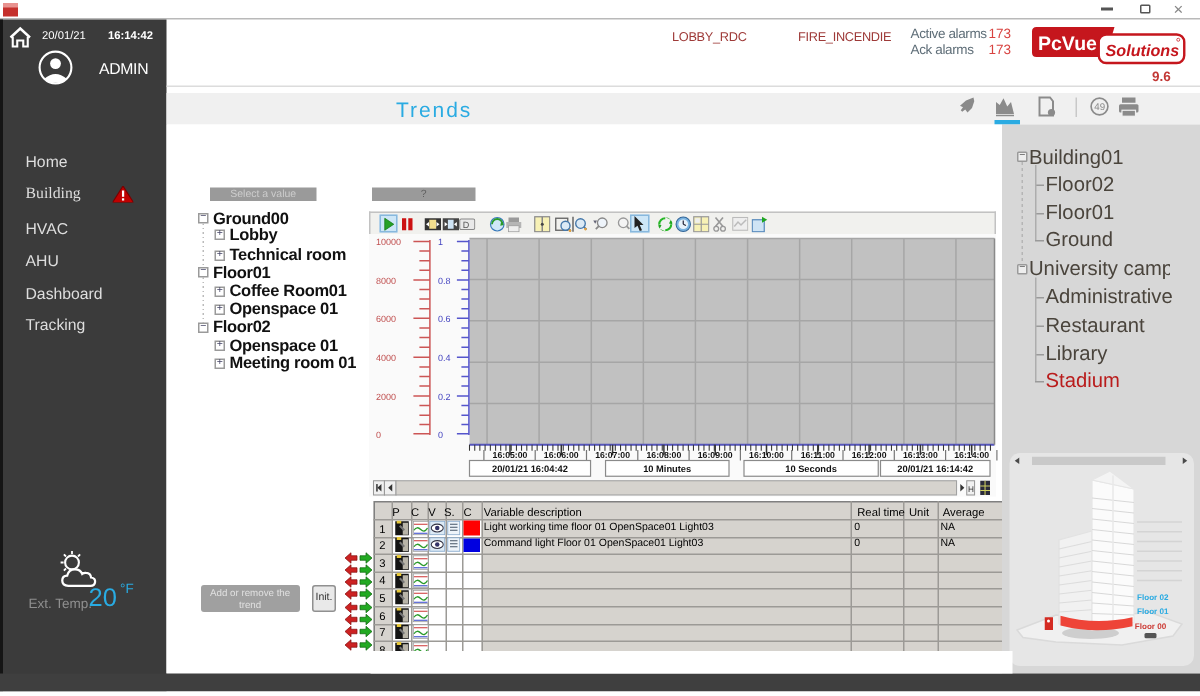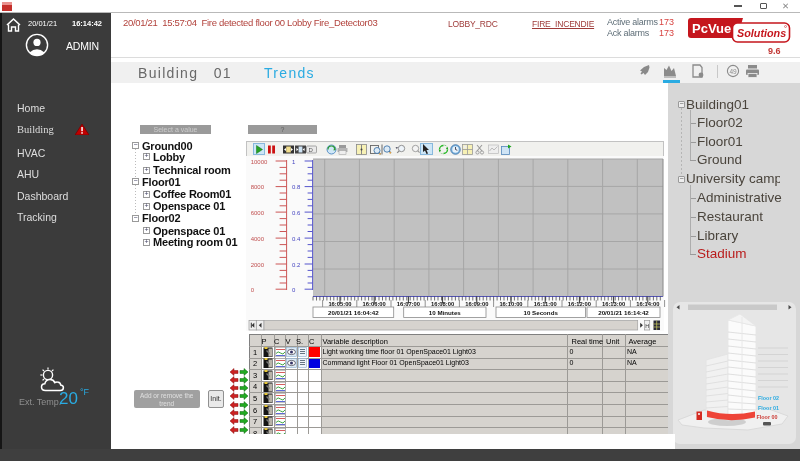--- a/index.html
+++ b/index.html
@@ -50,42 +50,40 @@
   <line x1="15.4" y1="2.6" x2="14" y2="4"></line>
         <line x1="2.4" y1="8" x2="4.4" y2="8"></line>
   <line x1="4.6" y1="13.4" x2="6" y2="12"></line>
  </g>
  <path d="M7.5 23.5 Q3.5 23.5 3.5 20 Q3.5 16.8 6.8 16.7 Q7.8 12.6 12 12.6 Q15.6 12.6 16.8 15.6 Q17.8 14.8 19.4 14.9 Q22.4 15 22.7 18 Q25.6 18.4 25.4 20.9 Q25.2 23.5 22.3 23.5 Z" fill="#3b3b3b" stroke="#fff" stroke-width="1.5"></path>
 </svg>
 <div class="abs" style="left:19px;top:397px;font-size:9px;color:#8f8f8f;">Ext. Temp.</div>
 <div class="abs" style="left:59px;top:389px;font-size:17px;color:#29abe2;">20</div>
 <div class="abs" style="left:80px;top:387px;font-size:9px;color:#29abe2;">°F</div>
 
-<div class="abs" style="left:123px;top:16.5px;font-size:9.5px;letter-spacing:-0.3px;color:#b2423c;">20/01/21&nbsp;&nbsp;15:57:04&nbsp;&nbsp;Fire detected floor 00 Lobby Fire_Detector03</div>
 <div class="abs" style="left:448px;top:19px;font-size:8.5px;letter-spacing:-0.2px;color:#9e3a38;">LOBBY_RDC</div>
-<div class="abs" style="left:532px;top:19px;font-size:8.5px;letter-spacing:-0.2px;color:#9e3a38;text-decoration:underline;">FIRE_INCENDIE</div>
+<div class="abs" style="left:532px;top:19px;font-size:8.5px;letter-spacing:-0.2px;color:#9e3a38;">FIRE_INCENDIE</div>
 <div class="abs" style="left:607px;top:17px;font-size:9px;letter-spacing:-0.25px;color:#5f6e78;">Active alarms</div>
 <div class="abs" style="left:659px;top:17px;font-size:9px;color:#d84340;">173</div>
 <div class="abs" style="left:607px;top:27.5px;font-size:9px;letter-spacing:-0.25px;color:#5f6e78;">Ack alarms</div>
 <div class="abs" style="left:659px;top:27.5px;font-size:9px;color:#d84340;">173</div>
 <div class="abs" style="left:619px;top:44px;width:39px;height:11.5px;border:1px solid #8a8a8a;background:#fff;font-size:7.5px;color:#4a5a62;text-align:center;line-height:10.5px;margin-top:19px;">Ack All</div>
 
 <svg class="abs" style="left:687px;top:17px" width="105" height="27" viewBox="0 0 105 27">
  <path d="M4 1 L56 1 L50 21 L4 21 Q1 21 1 18 L1 4 Q1 1 4 1 Z" fill="#c5161d"></path>
  <text x="5" y="16" font-size="13" font-weight="bold" fill="#fff" font-family="Liberation Sans">PcVue</text>
  <rect x="45.5" y="6" width="57" height="19" rx="5" fill="#fff" stroke="#c5161d" stroke-width="1.6"></rect>
  <text x="50" y="20" font-size="10.8" font-weight="bold" font-style="italic" fill="#c5161d" font-family="Liberation Sans">Solutions</text>
  <circle cx="98.5" cy="9.5" r="1" fill="none" stroke="#c5161d" stroke-width="0.5"></circle>
 </svg>
 <div class="abs" style="left:692px;top:46px;font-size:8px;letter-spacing:-0.1px;color:#a8b0b5;margin-top:24px;">Demo BMS</div>
 <div class="abs" style="left:768px;top:46px;font-size:9px;font-weight:bold;color:#c23835;">9.6</div>
 <div class="abs" style="left:111px;top:57px;width:689px;height:1px;background:#dcdcdc;"></div>
 
 <div class="abs" style="left:111px;top:62px;width:689px;height:20.5px;background:#f0f0f0;"></div>
-<div class="abs" style="left:138px;top:64.5px;font-size:14px;letter-spacing:1.3px;color:#686868;">Building&nbsp;&nbsp;&nbsp;01</div>
 <div class="abs" style="left:264px;top:64.5px;font-size:14px;letter-spacing:1.3px;color:#2aabe2;">Trends</div>
 
 <svg class="abs" style="left:638px;top:64px" width="125" height="15" viewBox="0 0 125 15">
  <g fill="#8b8b8b">
   <path d="M2 6.5 L6 3 L11 1 L11.5 3.5 L10 8 L7 11 L5.5 9 L3.5 10.5 L2.5 9.5 L4 7.5 Z" fill="#8a8a8a"></path>
   <g transform="translate(26,0)">
           <path d="M0 12 L0 4 L2.5 6 L5 1.5 L7.5 7 L10 4 L12 12 Z"></path>
           <rect x="0" y="12.5" width="12" height="1"></rect>
         </g>
   <g transform="translate(55,0)">

